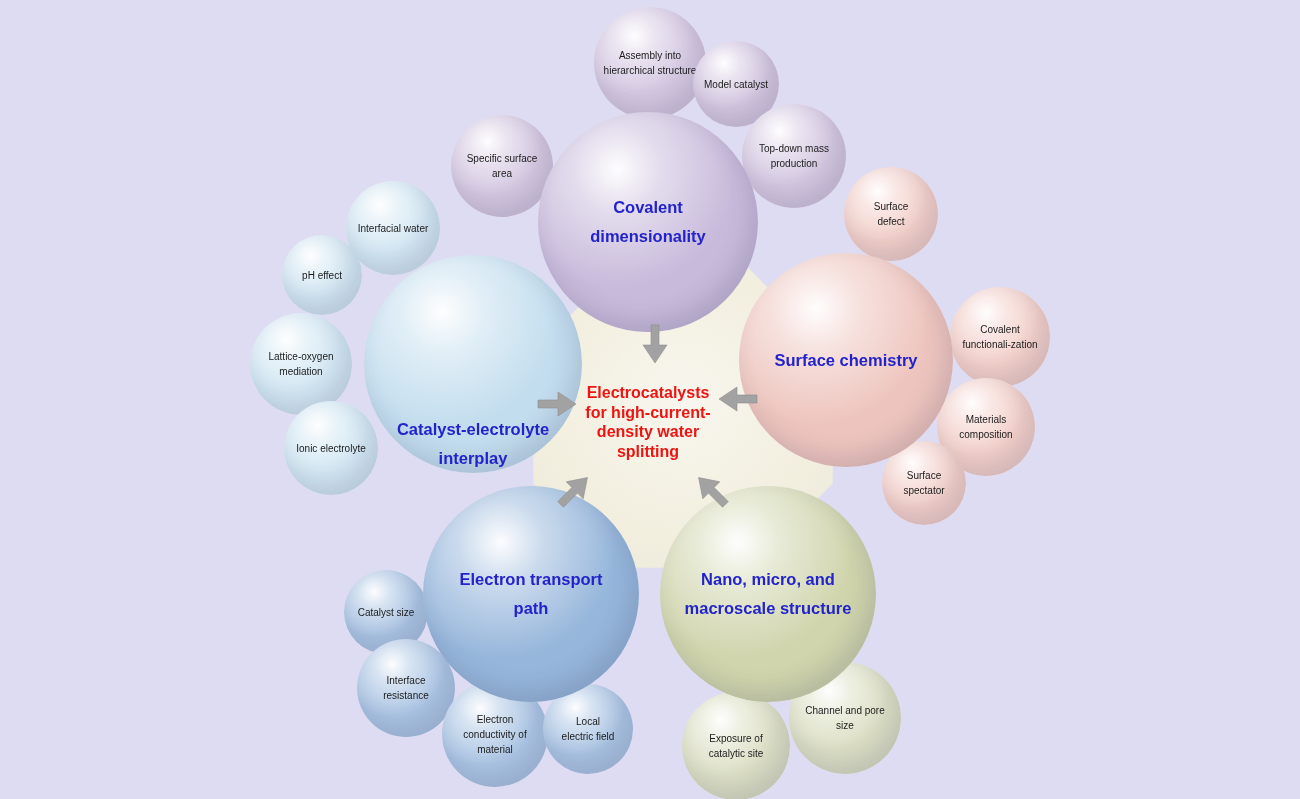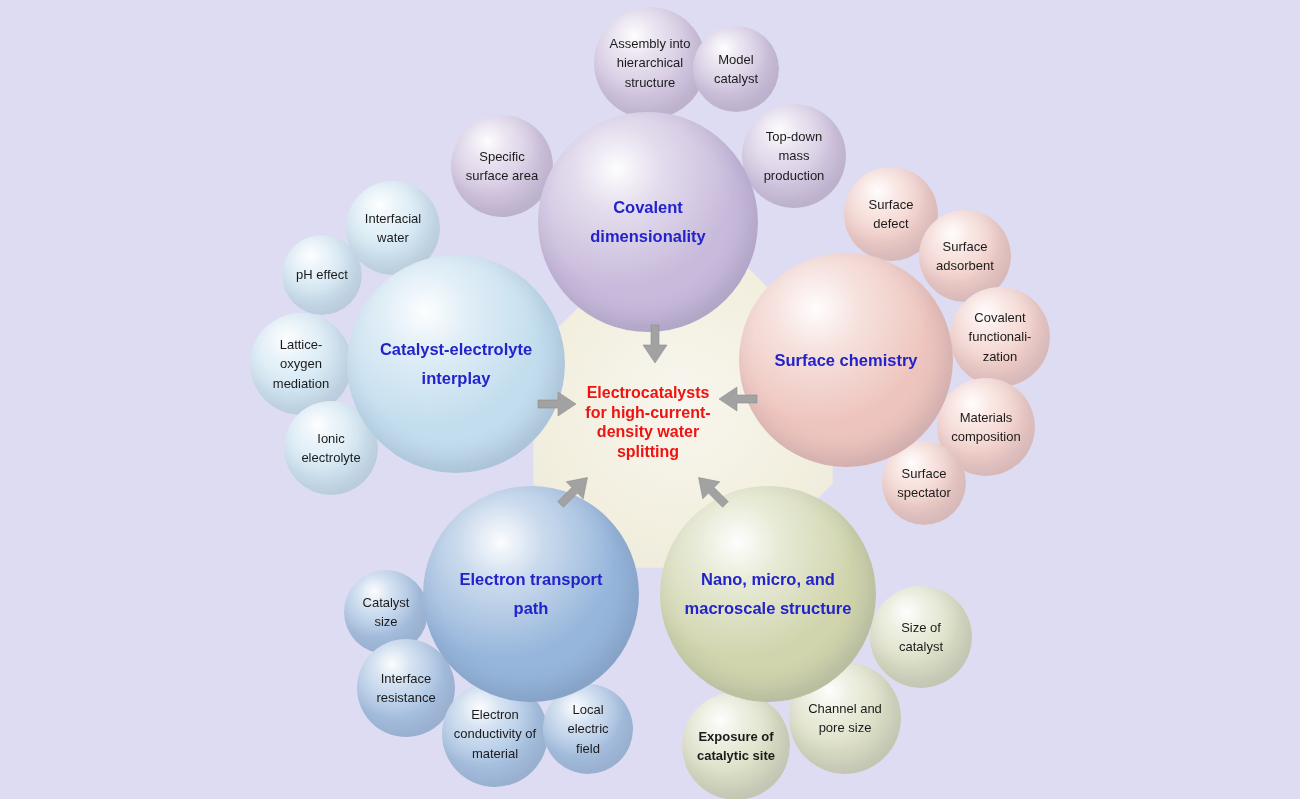--- a/index.html
+++ b/index.html
@@ -17,21 +17,21 @@
   .bubble {
     position:absolute; border-radius:50%;
     display:flex; align-items:center; justify-content:center; text-align:center;
     background:
       radial-gradient(circle at 36% 26%, rgba(255,255,255,.97) 0%, rgba(255,255,255,.5) 20%, rgba(255,255,255,0) 55%),
       var(--c,#ccc);
     box-shadow: inset -8px -12px 22px rgba(50,50,90,.16);
   }
   .sat { z-index:2; }
   .big { z-index:3; }
-  .sat-label { font-size:13px; line-height:1.5; color:var(--sat-text,#1b1b1b); }
+  .sat-label { font-size:10px; line-height:1.5; color:var(--sat-text,#1b1b1b); }
   .big-label { font-size:16.5px; line-height:1.75; font-weight:bold; color:var(--label,#2323cb); }
   .center-text {
     position:absolute; left:568px; top:383px; width:160px; z-index:6;
     text-align:center; font-size:16px; line-height:1.22; font-weight:bold;
     color:var(--red,#ee1411);
   }
   .arrow { position:absolute; width:38px; height:26px; z-index:5; overflow:visible; }
   .arrow polygon { fill:var(--arrow,#a2a2a2); stroke:#8f8f8f; stroke-width:.6; }
 </style>
 </head>
@@ -53,38 +53,35 @@
   <svg class="arrow" style="left:555px;top:478px;transform:rotate(-45deg)" viewBox="0 0 38 26">
       <polygon points="0,9 20,9 20,1 38,13 20,25 20,17 0,17"></polygon>
     </svg>
   <svg class="arrow" style="left:693px;top:478px;transform:rotate(-135deg)" viewBox="0 0 38 26">
       <polygon points="0,9 20,9 20,1 38,13 20,25 20,17 0,17"></polygon>
     </svg>
 
   <div class="bubble sat" style="left: 594px; top: 7px; width: 112px; height: 112px; --c: #d4c7e1;">
     <span class="sat-label" style="max-width:96px">Assembly into hierarchical structure</span>
   </div>
-  <div class="bubble sat" style="left: 693px; top: 26px; width: 86px; height: 86px; --c: #d4c7e1;">
+  <div class="bubble sat" style="left: 693px; top: 41px; width: 86px; height: 86px; --c: #d4c7e1;">
     <span class="sat-label" style="max-width:64px">Model catalyst</span>
   </div>
   <div class="bubble sat" style="left: 451px; top: 115px; width: 102px; height: 102px; --c: #d4c7e1;">
     <span class="sat-label" style="max-width:88px">Specific surface area</span>
   </div>
   <div class="bubble sat" style="left: 742px; top: 104px; width: 104px; height: 104px; --c: #d4c7e1;">
     <span class="sat-label" style="max-width:78px">Top-down mass production</span>
   </div>
   <div class="bubble big" style="left: 538px; top: 112px; width: 220px; height: 220px; --c: #c8badb;">
     <span class="big-label" style="max-width:140px">Covalent dimensionality</span>
   </div>
 
   <div class="bubble sat" style="left: 844px; top: 167px; width: 94px; height: 94px; --c: #f3d0ca;">
     <span class="sat-label" style="max-width:62px">Surface defect</span>
-  </div>
-  <div class="bubble sat" style="left: 919px; top: 210px; width: 92px; height: 92px; --c: #f3d0ca;">
-    <span class="sat-label" style="max-width:74px">Surface adsorbent</span>
   </div>
   <div class="bubble sat" style="left: 950px; top: 287px; width: 100px; height: 100px; --c: #f3d0ca;">
     <span class="sat-label" style="max-width:84px">Covalent functionali-zation</span>
   </div>
   <div class="bubble sat" style="left: 937px; top: 378px; width: 98px; height: 98px; --c: #f3d0ca;">
     <span class="sat-label" style="max-width:92px">Materials composition</span>
   </div>
   <div class="bubble sat" style="left: 882px; top: 441px; width: 84px; height: 84px; --c: #f3d0ca;">
     <span class="sat-label" style="max-width:68px">Surface spectator</span>
   </div>
@@ -97,47 +94,44 @@
   </div>
   <div class="bubble sat" style="left: 282px; top: 235px; width: 80px; height: 80px; --c: #d2e7f3;">
     <span class="sat-label" style="max-width:64px">pH effect</span>
   </div>
   <div class="bubble sat" style="left: 250px; top: 313px; width: 102px; height: 102px; align-items: center; --c: #d2e7f3;">
     <span class="sat-label" style="max-width:74px">Lattice-oxygen mediation</span>
   </div>
   <div class="bubble sat" style="left: 284px; top: 401px; width: 94px; height: 94px; --c: #d2e7f3;">
     <span class="sat-label" style="max-width:76px">Ionic electrolyte</span>
   </div>
-  <div class="bubble big" style="left: 347px; top: 255px; width: 218px; height: 218px; --c: #c2ddee;">
+  <div class="bubble big" style="left: 364px; top: 255px; width: 218px; height: 218px; align-items: flex-end; --c: #c2ddee;">
     <span class="big-label" style="max-width:175px">Catalyst-electrolyte interplay</span>
   </div>
 
   <div class="bubble sat" style="left: 344px; top: 570px; width: 84px; height: 84px; --c: #abc5e4;">
     <span class="sat-label" style="max-width:60px">Catalyst size</span>
   </div>
   <div class="bubble sat" style="left: 357px; top: 639px; width: 98px; height: 98px; --c: #abc5e4;">
     <span class="sat-label" style="max-width:80px">Interface resistance</span>
   </div>
   <div class="bubble sat" style="left: 442px; top: 681px; width: 106px; height: 106px; --c: #abc5e4;">
     <span class="sat-label" style="max-width:90px">Electron conductivity of material</span>
   </div>
   <div class="bubble sat" style="left: 543px; top: 684px; width: 90px; height: 90px; --c: #abc5e4;">
     <span class="sat-label" style="max-width:58px">Local electric field</span>
   </div>
   <div class="bubble big" style="left: 423px; top: 486px; width: 216px; height: 216px; --c: #96b6db;">
     <span class="big-label" style="max-width:160px">Electron transport path</span>
   </div>
 
-  <div class="bubble sat" style="left: 870px; top: 586px; width: 102px; height: 102px; --c: #dcdfc4;">
-    <span class="sat-label" style="max-width:62px">Size of catalyst</span>
-  </div>
   <div class="bubble sat" style="left: 789px; top: 662px; width: 112px; height: 112px; --c: #dcdfc4;">
     <span class="sat-label" style="max-width:94px">Channel and pore size</span>
   </div>
-  <div class="bubble sat" style="left: 682px; top: 692px; width: 108px; height: 108px; font-weight: bold; --c: #dcdfc4;">
+  <div class="bubble sat" style="left: 682px; top: 692px; width: 108px; height: 108px; --c: #dcdfc4;">
     <span class="sat-label" style="max-width:88px">Exposure of catalytic site</span>
   </div>
   <div class="bubble big" style="left: 660px; top: 486px; width: 216px; height: 216px; --c: #d0d5ad;">
     <span class="big-label" style="max-width:185px">Nano, micro, and macroscale structure</span>
   </div>
 
   <div class="center-text">
     <div>Electrocatalysts</div>
     <div>for high-current-</div>
     <div>density water</div>

